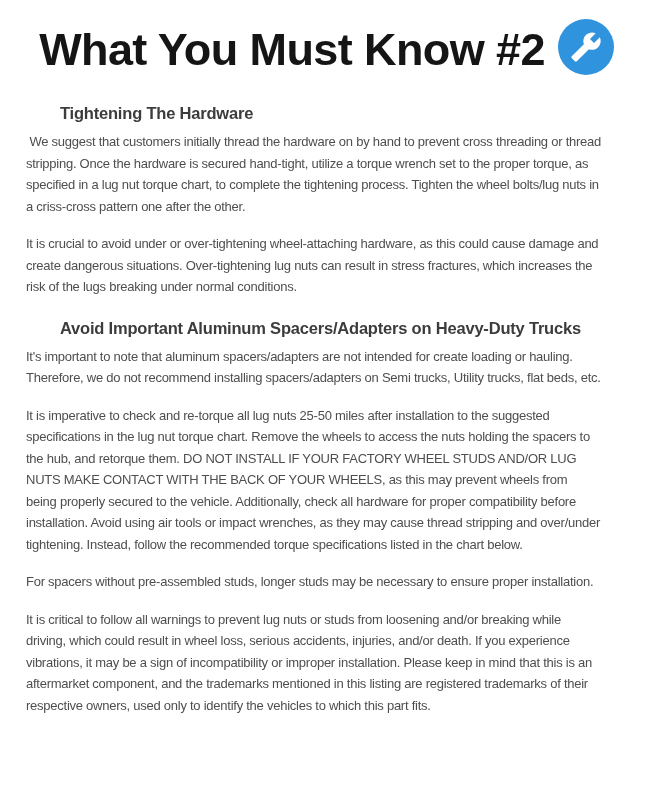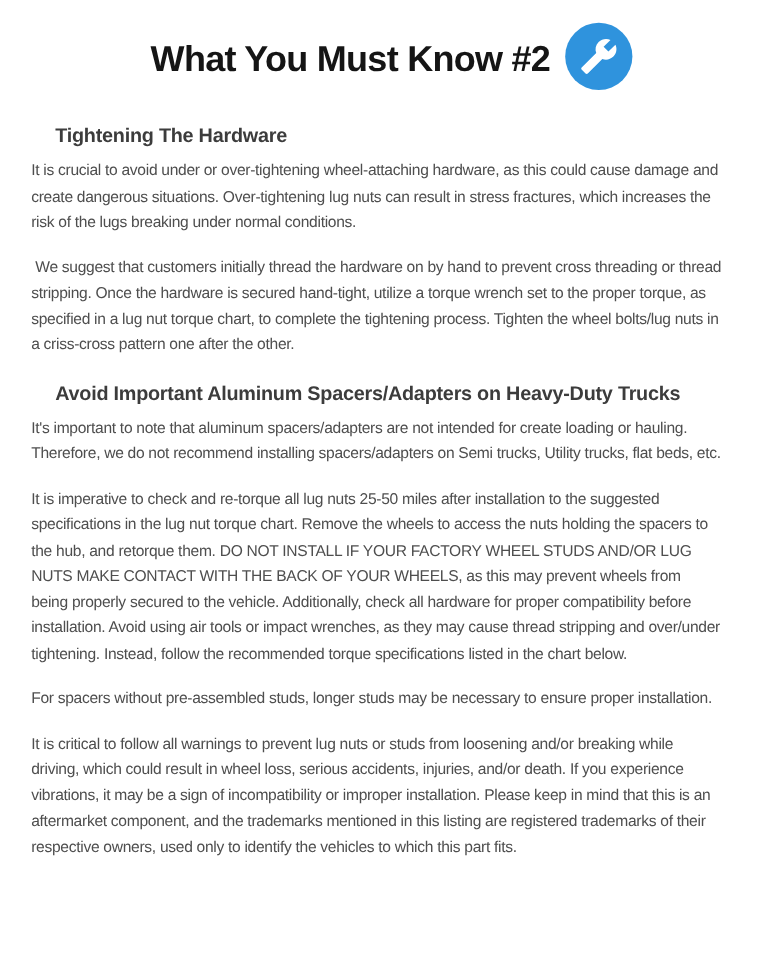--- a/index.html
+++ b/index.html
@@ -14,36 +14,36 @@
   .header{
     display:flex;
     justify-content:center;
     align-items:center;
     gap:13px;
     padding-top:20px;
     height:60px;
   }
   .title{
     margin:0;
-    font-size:30px;
+    font-size:45px;
     font-weight:bold;
     color:#151515;
     letter-spacing:-0.6px;
     white-space:nowrap;
   }
   .badge{
     flex:0 0 auto;
     width:56px;height:56px;
     border-radius:50%;
     display:flex;align-items:center;justify-content:center;
     margin-top:-6px;
   }
   .section-heading{
     margin:0;
-    padding:0 28px 0 46px;
+    padding:0 28px 0 60px;
     font-size:16.5px;
     font-weight:bold;
     color:#3c3c3c;
     letter-spacing:-0.2px;
     display:flex;
     align-items:center;
   }
   .s1 .section-heading{margin-top:24px;}
   .s2 .section-heading{margin-top:21px;}
   .s3 .section-heading{margin-top:20px;}
@@ -77,22 +77,22 @@
       <svg width="32" height="32" viewBox="0 0 24 24" fill="#ffffff" aria-hidden="true">
         <path transform="scale(-1,1) translate(-24,0)" d="M22.7 19l-9.1-9.1c.9-2.3.4-5-1.5-6.9-2-2-5-2.4-7.4-1.3L9 6 6 9 1.6 4.7C.4 7.1.9 10.1 2.9 12.1c1.9 1.9 4.6 2.4 6.9 1.5l9.1 9.1c.4.4 1 .4 1.4 0l2.3-2.3c.5-.4.5-1.1.1-1.4z"></path>
       </svg>
     </span>
   </div>
 
   <section class="s1">
     <h2 class="section-heading">
       <span>Tightening The Hardware</span>
     </h2>
+    <p class="para"> We suggest that customers initially thread the hardware on by hand to prevent cross threading or thread stripping. Once the hardware is secured hand-tight, utilize a torque wrench set to the proper torque, as specified in a lug nut torque chart, to complete the tightening process. Tighten the wheel bolts/lug nuts in a criss-cross pattern one after the other.</p>
     <p class="para">It is crucial to avoid under or over-tightening wheel-attaching hardware, as this could cause damage and create dangerous situations. Over-tightening lug nuts can result in stress fractures, which increases the risk of the lugs breaking under normal conditions.</p>
-    <p class="para"> We suggest that customers initially thread the hardware on by hand to prevent cross threading or thread stripping. Once the hardware is secured hand-tight, utilize a torque wrench set to the proper torque, as specified in a lug nut torque chart, to complete the tightening process. Tighten the wheel bolts/lug nuts in a criss-cross pattern one after the other.</p>
   </section>
 
   <section class="s2">
     <h2 class="section-heading">
       <span>Avoid Important Aluminum Spacers/Adapters on Heavy-Duty Trucks</span>
     </h2>
     <p class="para">It's important to note that aluminum spacers/adapters are not intended for create loading or hauling. Therefore, we do not recommend installing spacers/adapters on Semi trucks, Utility trucks, flat beds, etc.</p>
   </section>
 
   <section class="s3">

